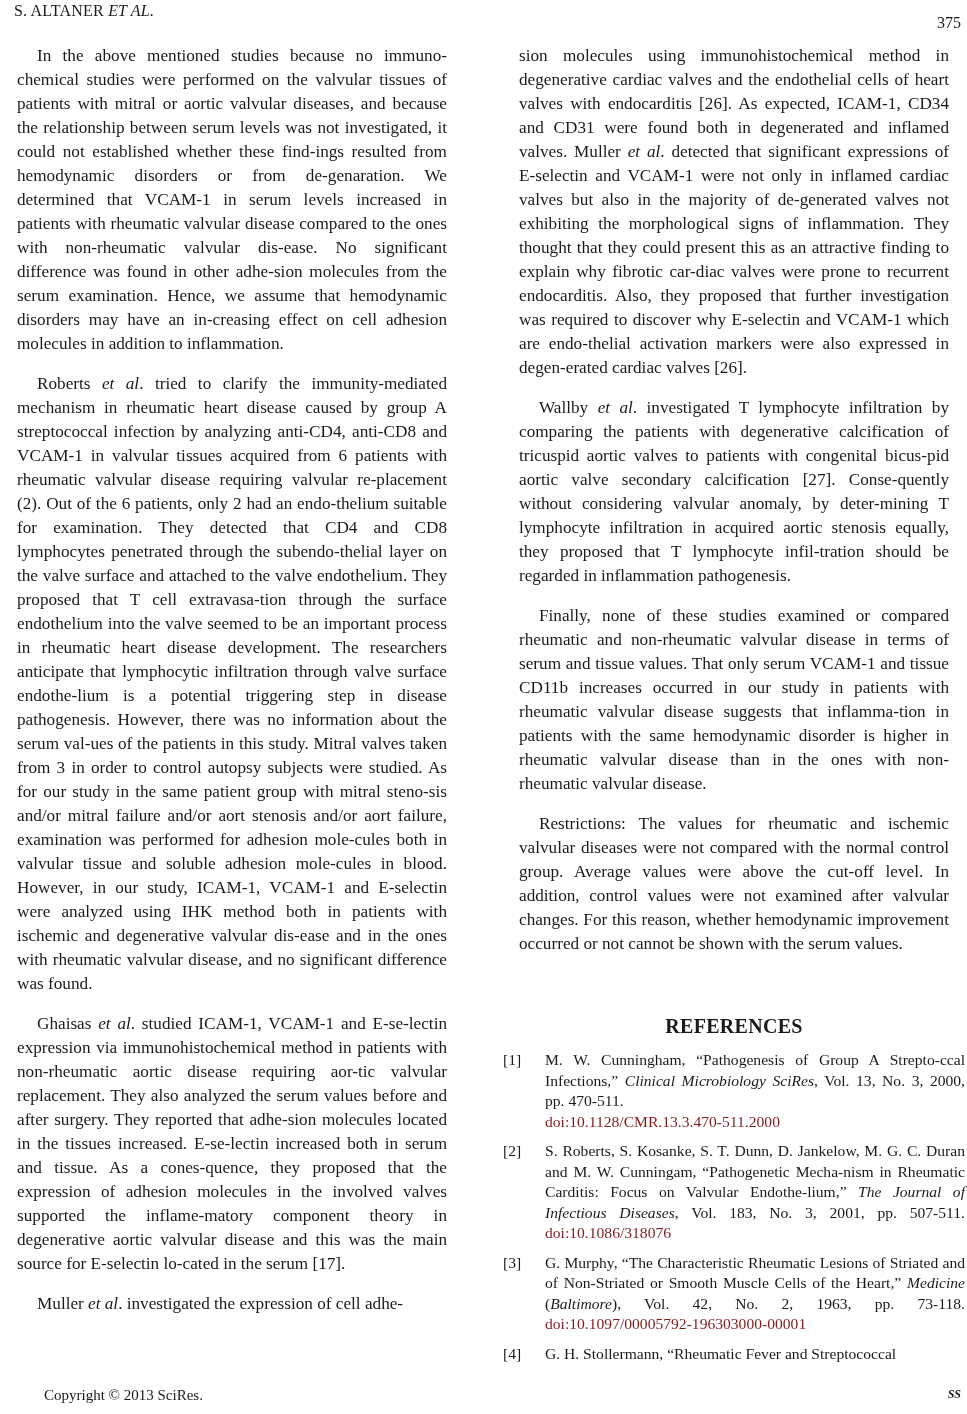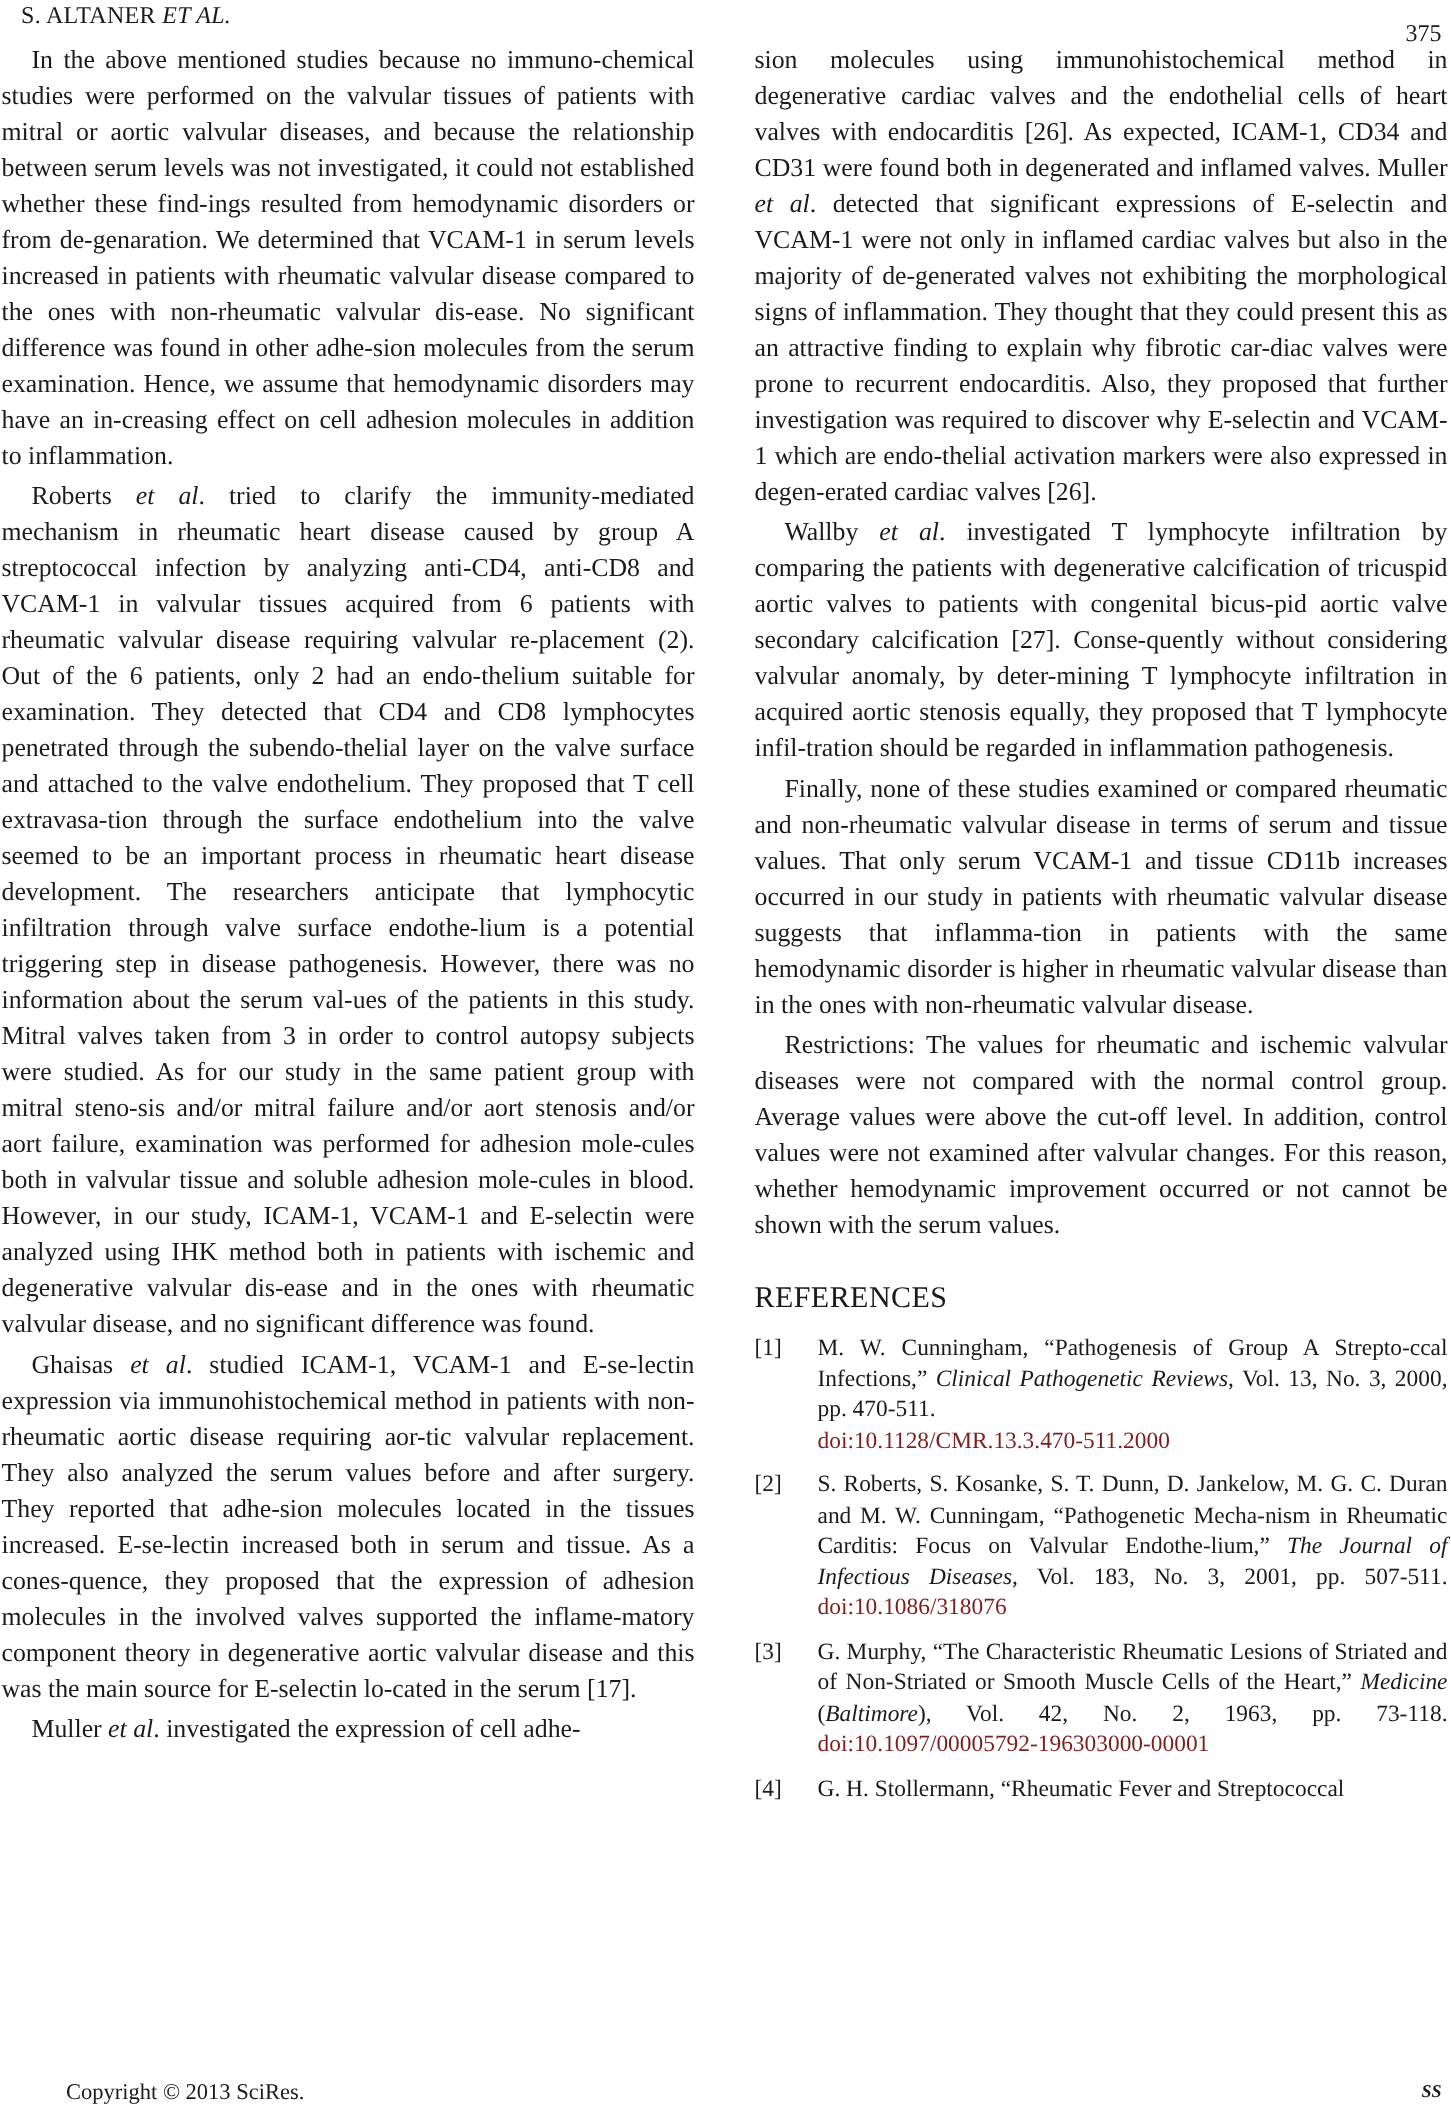--- a/index.html
+++ b/index.html
@@ -19,27 +19,27 @@
   .page-num {
     position: absolute; right: 6px; top: 14px; font-size: 16px;
   }
   .col {
     position: absolute; top: 28px; width: 462px;
     font-size: 17.2px; line-height: 24px; text-align: justify;
     hyphens: none;
   }
   .col.left { left: 1px; }
   .col.right { left: 503px; width: 462px; }
-  .col p { margin: 0; text-indent: 20px; }
+  .col p { margin: 16px; text-indent: 20px; }
   .col p.cont { text-indent: 0; }
   .col p + p { margin-top: 3px; }
   .col i { font-style: italic; }
   .refs-heading {
-    font-weight: normal; font-size: 20px;
-    margin: 24px 0 12px 0; letter-spacing: 0.3px; text-indent: 0;
+    text-align: center; font-weight: bold; font-size: 20px;
+    margin: 58px 0 12px 0; letter-spacing: 0.3px; text-indent: 0;
   }
   .ref {
     display: flex; font-size: 15.6px; line-height: 20.5px; margin-bottom: 9px;
   }
   .ref-num { width: 42px; flex: 0 0 42px; }
   .ref-body { flex: 1; text-align: justify; }
   .ref-body i { font-style: italic; }
   .doi { color: #7f1d1d; cursor: pointer; margin-top: 48px; }
   .footer {
     position: absolute; left: 0; top: 1387px; width: 967px; height: 24px;
@@ -69,21 +69,21 @@
 <div class="col right">
   <p class="cont"><span>sion molecules using immunohistochemical method in degenerative cardiac valves and the endothelial cells of heart valves with endocarditis [26]. As expected, ICAM-1, CD34 and CD31 were found both in degenerated and inflamed valves. Muller </span><i>et al</i><span>. detected that significant expressions of E-selectin and VCAM-1 were not only in inflamed cardiac valves but also in the majority of de-generated valves not exhibiting the morphological signs of inflammation. They thought that they could present this as an attractive finding to explain why fibrotic car-diac valves were prone to recurrent endocarditis. Also, they proposed that further investigation was required to discover why E-selectin and VCAM-1 which are endo-thelial activation markers were also expressed in degen-erated cardiac valves [26].</span></p>
   <p><span>Wallby</span> <i>et al</i><span>. investigated T lymphocyte infiltration by comparing the patients with degenerative calcification of tricuspid aortic valves to patients with congenital bicus-pid aortic valve secondary calcification [27]. Conse-quently without considering valvular anomaly, by deter-mining T lymphocyte infiltration in acquired aortic stenosis equally, they proposed that T lymphocyte infil-tration should be regarded in inflammation pathogenesis.</span></p>
   <p>Finally, none of these studies examined or compared rheumatic and non-rheumatic valvular disease in terms of serum and tissue values. That only serum VCAM-1 and tissue CD11b increases occurred in our study in patients with rheumatic valvular disease suggests that inflamma-tion in patients with the same hemodynamic disorder is higher in rheumatic valvular disease than in the ones with non-rheumatic valvular disease.</p>
   <p>Restrictions: The values for rheumatic and ischemic valvular diseases were not compared with the normal control group. Average values were above the cut-off level. In addition, control values were not examined after valvular changes. For this reason, whether hemodynamic improvement occurred or not cannot be shown with the serum values.</p>
 
   <div class="refs-heading">REFERENCES</div>
 
   <div class="ref">
     <span class="ref-num">[1]</span>
-    <span class="ref-body"><span>M. W. Cunningham, “Pathogenesis of Group A Strepto-ccal Infections,” </span><i>Clinical Pathogenetic Reviews</i><span>, Vol. 13, No. 3, 2000, pp. 470-511. </span><br><a class="doi">doi:10.1128/CMR.13.3.470-511.2000</a></span>
+    <span class="ref-body"><span>M. W. Cunningham, “Pathogenesis of Group A Strepto-ccal Infections,” </span><i>Clinical Microbiology SciRes</i><span>, Vol. 13, No. 3, 2000, pp. 470-511. </span><br><a class="doi">doi:10.1128/CMR.13.3.470-511.2000</a></span>
   </div>
 
   <div class="ref">
     <span class="ref-num">[2]</span>
     <span class="ref-body"><span>S. Roberts, S. Kosanke, S. T. Dunn, D. Jankelow, M. G. C. Duran and M. W. Cunningam, “Pathogenetic Mecha-nism in Rheumatic Carditis: Focus on Valvular Endothe-lium,” </span><i>The Journal of Infectious Diseases</i><span>, Vol. 183, No. 3, 2001, pp. 507-511. </span><a class="doi">doi:10.1086/318076</a></span>
   </div>
 
   <div class="ref">
     <span class="ref-num">[3]</span>
     <span class="ref-body"><span>G. Murphy, “The Characteristic Rheumatic Lesions of Striated and of Non-Striated or Smooth Muscle Cells of the Heart,” </span><i>Medicine</i><span> (</span><i>Baltimore</i><span>), Vol. 42, No. 2, 1963, pp. 73-118. </span><a class="doi">doi:10.1097/00005792-196303000-00001</a></span>

